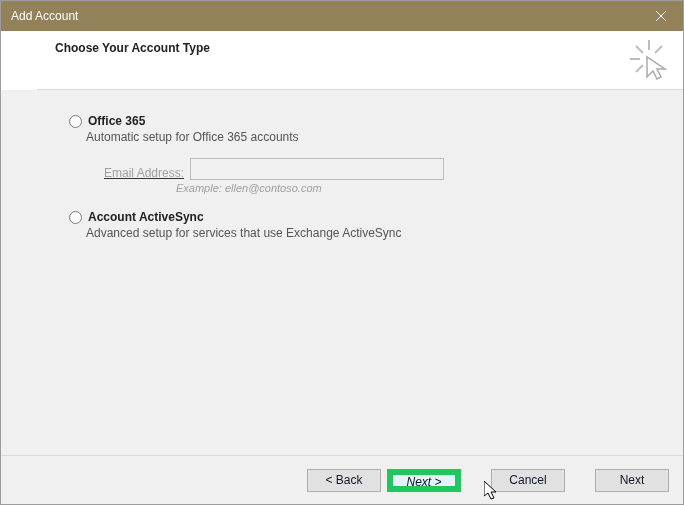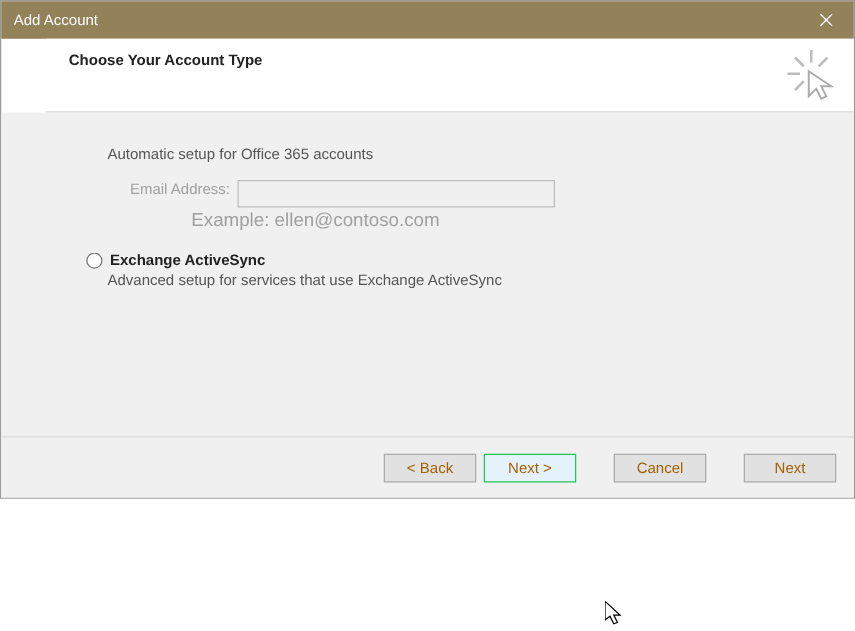--- a/index.html
+++ b/index.html
@@ -9,21 +9,21 @@
     body {
       margin: 0;
       padding: 0;
       width: 684px;
       height: 505px;
       background: #fff;
       overflow: hidden;
     }
     .window {
       width: 684px;
-      height: 399px;
+      height: 505px;
       border: 1px solid #9c9c9c;
       display: flex;
       flex-direction: column;
     }
     .titlebar {
       height: 30px;
       background: #928159;
       color: #fff;
       display: flex;
       align-items: center;
@@ -87,42 +87,44 @@
     .option-desc {
       margin-left: 17px;
       margin-top: 2px;
       color: #555;
       font-size: 12px;
     }
     .email-row {
       margin-left: 19px;
       margin-top: 14px;
       display: flex;
-      align-items: flex-start;
+      align-items: flex-end;
       gap: 6px;
+      text-decoration: underline;
     }
     .email-label {
       color: #a0a0a0;
       font-size: 12px;
       min-width: 96px;
       text-align: right;
     }
     .email-input {
       width: 254px;
       height: 22px;
       border: 1px solid #bcbcbc;
       background: #f0f0f0;
       font-size: 12px;
       padding: 0 4px;
     }
     .email-example {
-      margin-left: 84px;
+      margin-left: 107px;
       margin-top: 2px;
       color: #a0a0a0;
-      font-size: 15px;
+      font-style: italic;
+      font-size: 11px;
     }
     .option2 {
       margin-top: 22px;
     }
     .option3 {
       margin-top: 12px;
     }
     .footer {
       height: 49px;
       background: #f0f0f0;
@@ -132,27 +134,28 @@
       justify-content: flex-end;
       gap: 6px;
       padding-right: 14px;
     }
     .btn {
       height: 23px;
       min-width: 74px;
       background: #e1e1e1;
       border: 1px solid #adadad;
       font-size: 12px;
-      color: #a16207;
+      color: #0f172a;
       cursor: default;
       padding: 0 10px;
     }
     .btn.default {
-      border: 1px solid #22c55e;
+      border: 6px solid #22c55e;
       background: #e5f1fb;
+      font-style: italic;
     }
     .spacer {
       width: 18px;
     }
     .cursor {
       position: absolute;
       pointer-events: none;
     }
   </style>
 </head>
@@ -178,33 +181,37 @@
         <line x1="9" y1="9" x2="16" y2="16"></line>
         <line x1="35" y1="9" x2="28" y2="16"></line>
         <line x1="9" y1="35" x2="16" y2="28"></line>
       </g>
       <path d="M20 20 L20 40 L26 34 L30 42 L34 40 L30 32 L38 32 Z" fill="#fff" stroke="#aaa" stroke-width="1.5"></path>
     </svg>
   </div>
 
   <div class="content">
     <div class="option">
+      <div class="option-row">
+        <input type="radio" name="acct" style="">
+        <span class="option-label">Office 365</span>
+      </div>
       <div class="option-desc">Automatic setup for Office 365 accounts</div>
       <div class="email-row">
         <span class="email-label">Email Address:</span>
         <input type="text" class="email-input" disabled="" value="" style="">
       </div>
       <div class="email-example">Example: ellen@contoso.com</div>
     </div>
 
 
     <div class="option option3">
       <div class="option-row">
         <input type="radio" name="acct" style="">
-        <span class="option-label">Exchange ActiveSync</span>
+        <span class="option-label">Account ActiveSync</span>
       </div>
       <div class="option-desc">Advanced setup for services that use Exchange ActiveSync</div>
     </div>
   </div>
 
   <div class="footer">
     <button class="btn">&lt; Back</button>
     <button class="btn default">Next &gt;</button>
     <div class="spacer"></div>
     <button class="btn">Cancel</button>

